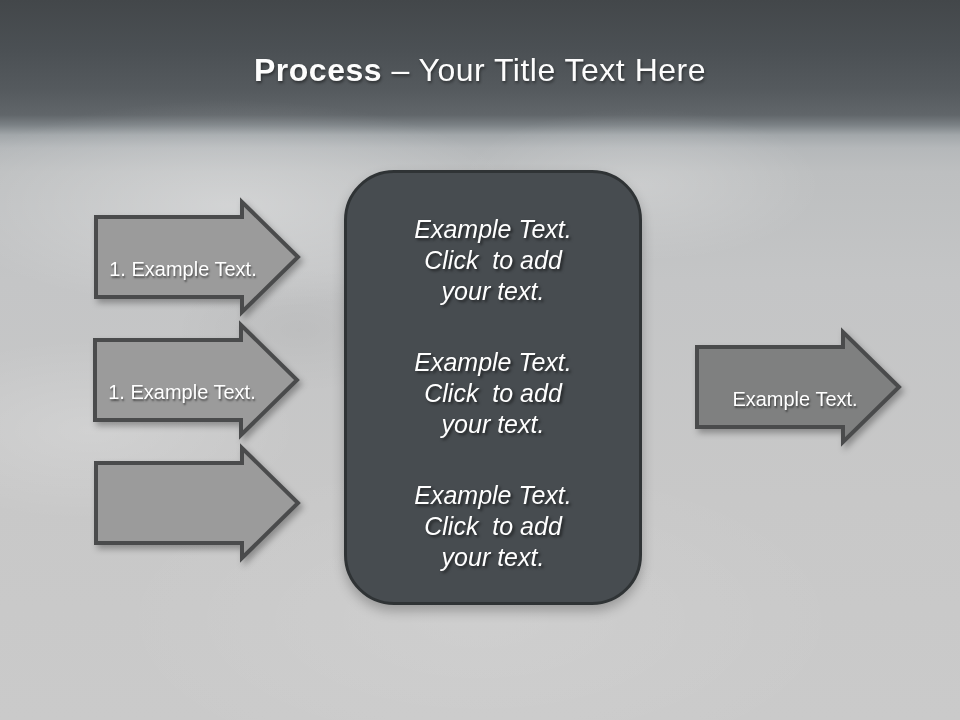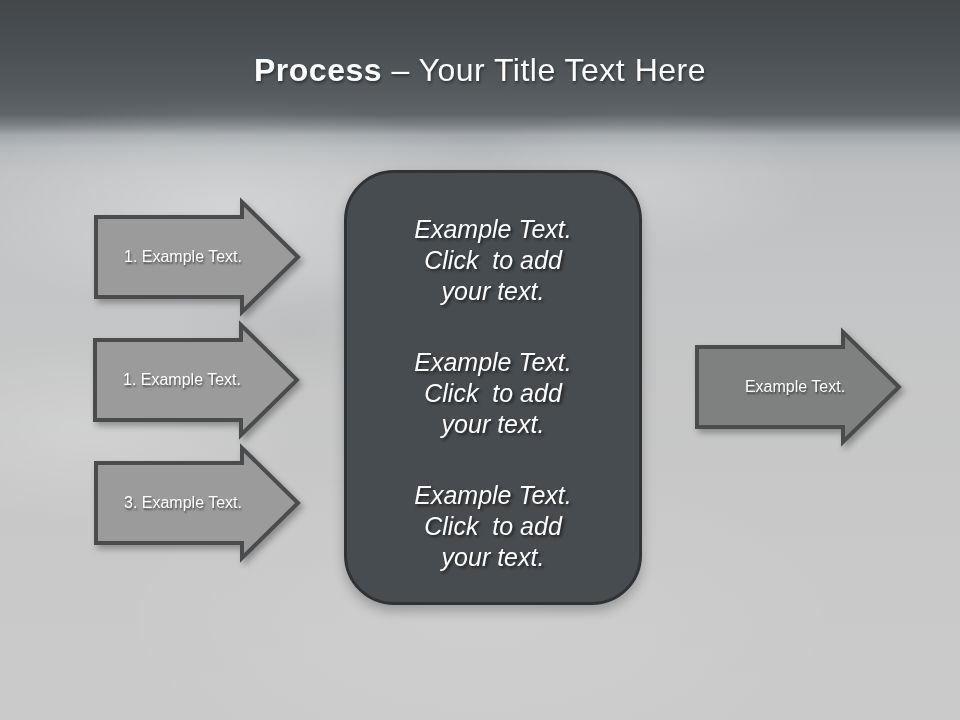--- a/index.html
+++ b/index.html
@@ -63,27 +63,27 @@
   .arrow svg {
     position: absolute;
     inset: 0;
     overflow: visible;
     filter: drop-shadow(3px 4px 3px rgba(0,0,0,0.30));
   }
   .arrow .shape-left  { fill: #9b9b9b; stroke: #4a4b4c; stroke-width: 4; }
   .arrow .shape-right { fill: #7f8080; stroke: #4a4b4c; stroke-width: 4; }
   .arrow-label {
     position: absolute;
-    top: 0;
+    top: 12px;
     height: 100%;
     display: flex;
     align-items: center;
     justify-content: center;
     color: #ffffff;
-    font-size: 16px;
+    font-size: 20px;
     white-space: pre;
     text-shadow: 1px 2px 2px rgba(0,0,0,0.5);
   }
   .arrow-left-1 { left: 94px;  top: 200px; }
   .arrow-left-2 { left: 93px;  top: 323px; }
   .arrow-left-3 { left: 94px;  top: 446px; }
   .arrow-right  { left: 695px; top: 330px; }
   .arrow-left-1 .arrow-label,
   .arrow-left-2 .arrow-label,
   .arrow-left-3 .arrow-label { left: 6px; width: 166px; }
@@ -132,21 +132,20 @@
     <svg viewBox="0 0 206 114">
       <polygon class="shape-left" points="2,17 148,17 148,2 204,57 148,112 148,97 2,97"></polygon>
     </svg>
     <span class="arrow-label">1. Example Text.</span>
   </div>
 
   <div class="arrow arrow-left-3">
     <svg viewBox="0 0 206 114">
       <polygon class="shape-left" points="2,17 148,17 148,2 204,57 148,112 148,97 2,97"></polygon>
     </svg>
-    <span class="arrow-label">3. Example Text.</span>
   </div>
 
   <div class="center-box">
     <p>
       <span>Example Text.</span>
       <span>Click  to add</span>
       <span>your text.</span>
     </p>
     <p>
       <span>Example Text.</span>

